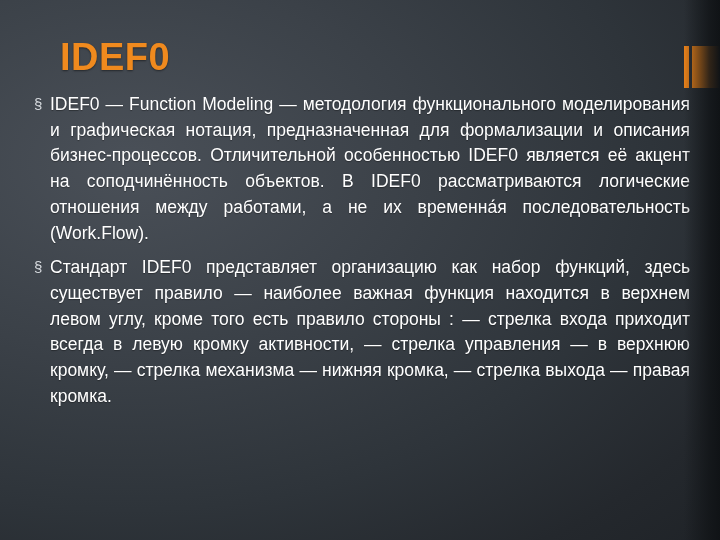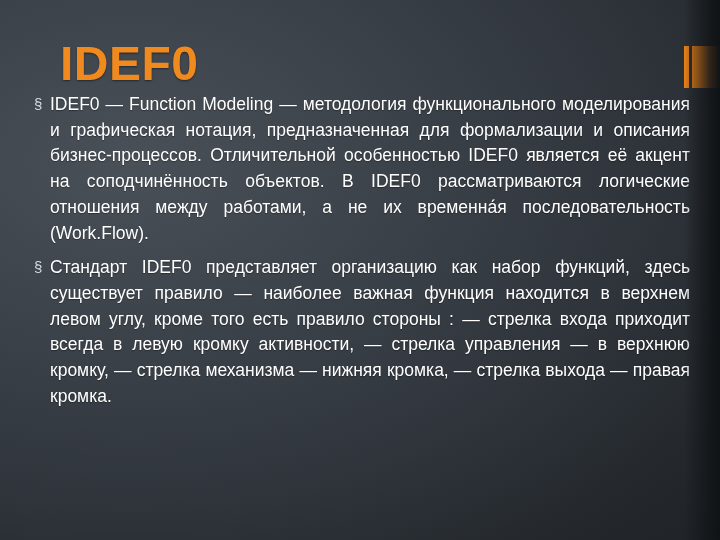--- a/index.html
+++ b/index.html
@@ -30,21 +30,21 @@
     bottom: 0;
     width: 36px;
     background: linear-gradient(to right, rgba(20,23,26,0) 0%, rgba(18,21,24,0.85) 70%, rgba(16,19,22,1) 100%);
     pointer-events: none;
   }
 
   .title-bar {
     position: absolute;
     left: 60px;
     top: 36px;
-    font-size: 48px;
+    font-size: 38px;
     font-weight: bold;
     color: #f08a1e;
     letter-spacing: 0.5px;
     text-shadow: 0 1px 2px rgba(0,0,0,0.45);
   }
 
   
   .accent-group {
     position: absolute;
     right: 0px;

